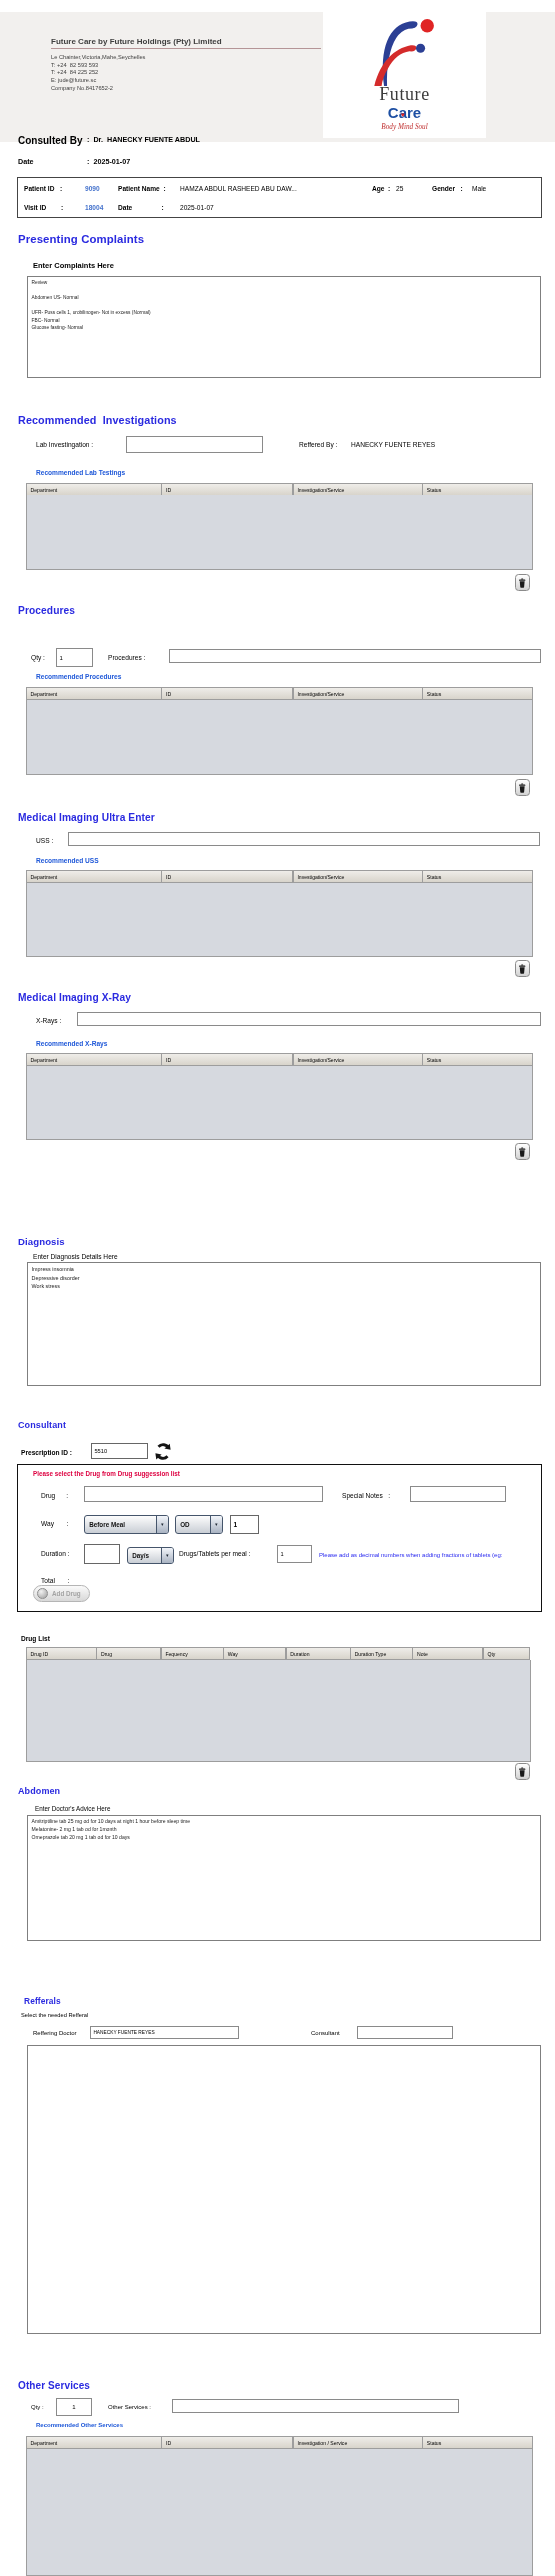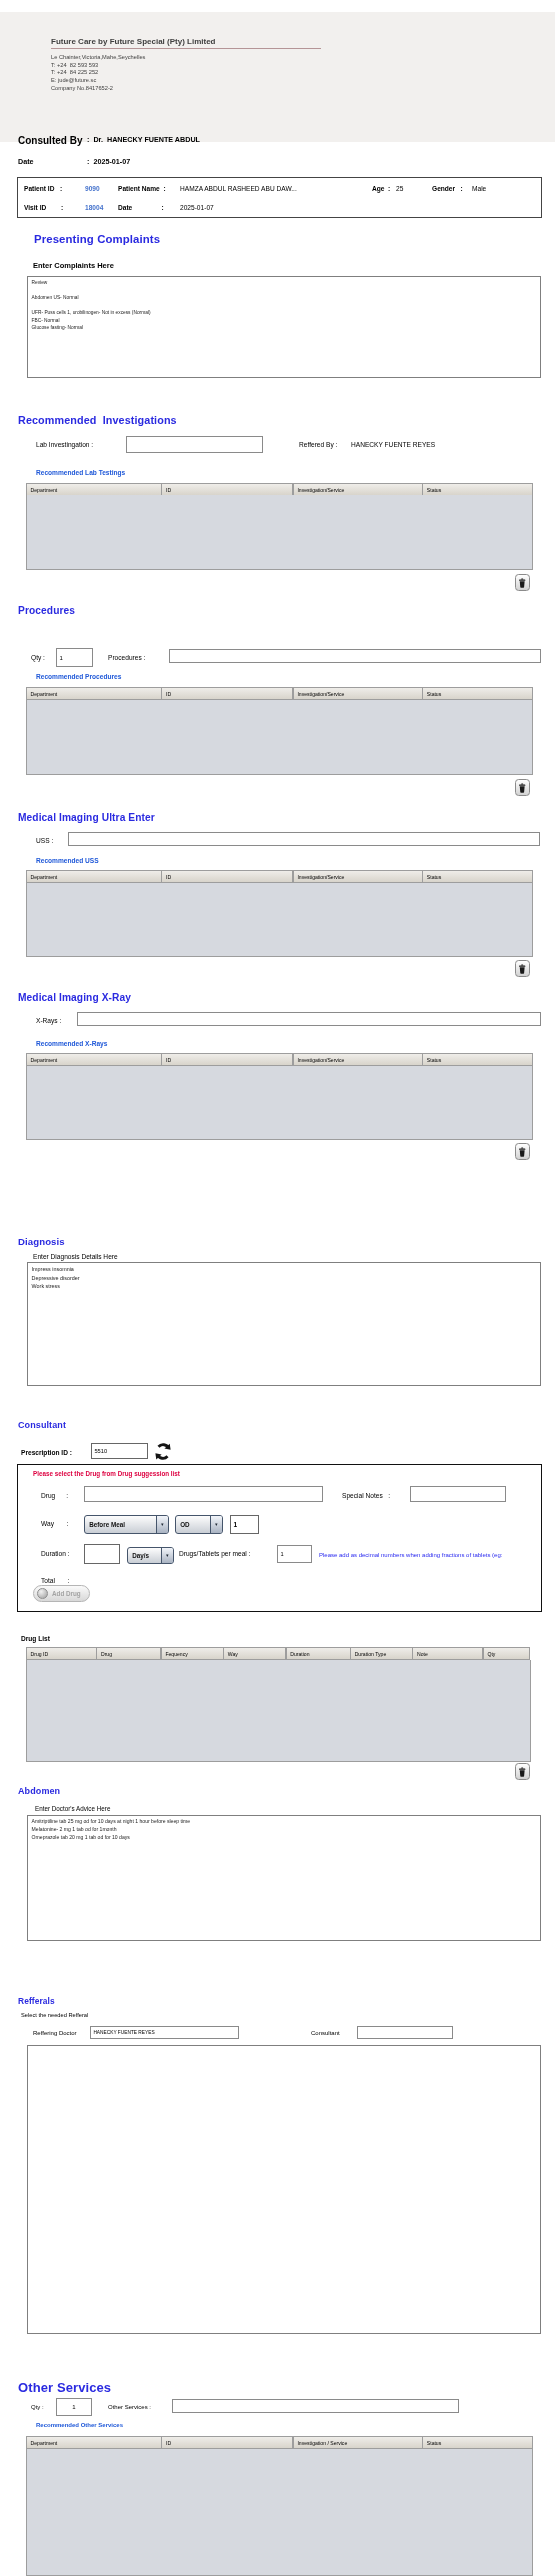--- a/index.html
+++ b/index.html
@@ -27,49 +27,61 @@
   .blue-note{position:absolute;color:#2a2af0;font-size:6px;white-space:nowrap;overflow:hidden;}
   .addbtn{position:absolute;display:flex;align-items:center;gap:4.2px;border:0.6px solid #b5b5b5;border-radius:8.4px;background:linear-gradient(#fafafa,#d8d8d8);padding:0 8.4px 0 3px;height:16.7px;box-sizing:border-box;color:#a3a3a3;font-weight:bold;font-size:6.3px;cursor:default;}
   .addbtn .circ{width:10.8px;height:10.8px;border-radius:50%;background:radial-gradient(circle at 35% 30%,#f2f2f2,#9d9d9d);border:0.6px solid #8f8f8f;box-sizing:border-box;}
 </style>
 </head>
 <body>
 
 <div id="page">
 
   <div class="heading-band"></div>
-  <div class="abs pre" style="left:51px;top:37px;font-size:8px;font-weight:bold;color:#3f3f3f;">Future Care by Future Special (Pty) Limited</div>
+  <div class="abs pre" style="left:51px;top:37px;font-size:8px;font-weight:bold;color:#3f3f3f;">Future Care by Future Holdings (Pty) Limited</div>
   <div class="abs" style="left:51px;top:48px;width:270px;height:1.2px;background:#b59597;"></div>
   <div class="abs pre" style="left:51px;top:54px;font-size:5.7px;color:#3f3f3f;">Le Chainter,Victoria,Mahe,Seychelles</div>
   <div class="abs pre" style="left:51px;top:62px;font-size:5.7px;color:#3f3f3f;">T: +24  82 593 593</div>
   <div class="abs pre" style="left:51px;top:69px;font-size:5.7px;color:#3f3f3f;">T: +24  84 225 252</div>
   <div class="abs pre" style="left:51px;top:77px;font-size:5.7px;color:#3f3f3f;">E: jude@future.sc</div>
   <div class="abs pre" style="left:51px;top:85px;font-size:5.7px;color:#3f3f3f;">Company No.8417652-2</div>
 
+  <div class="logo-panel">
+    <svg width="77" height="73" viewBox="0 0 120 120" style="position:absolute;left:42px;top:8.4px;">
+      <path d="M28 120 C20 58 36 20 70 14 Q84 12 83 19 Q82 26 68 26 Q44 32 36 75 Q32 95 33 120 Z" fill="#2b3f94"></path>
+      <circle cx="99" cy="21" r="11" fill="#e02424"></circle>
+      <path d="M12 120 C22 80 45 58 72 53 Q82 52 81 58 Q80 64 70 63 Q48 66 34 92 Q26 105 24 120 Z" fill="#d42b2b"></path>
+      <circle cx="88" cy="58" r="7.5" fill="#2b3f94"></circle>
+    </svg>
+    <div class="abs" style="left:0;top:79px;width:163px;text-align:center;font-family:'Liberation Serif',serif;font-size:18px;color:#3c3c3c;letter-spacing:0.6px;">Future</div>
+    <div class="abs" style="left:0;top:99px;width:163px;text-align:center;font-size:15px;font-weight:bold;color:#1d4fa3;">Care</div>
+    <div class="abs" style="left:78px;top:106px;font-size:6.6px;color:#e02424;">♥</div>
+    <div class="abs" style="left:0;top:118px;width:163px;text-align:center;font-family:'Liberation Serif',serif;font-style:italic;font-size:7.2px;color:#c03030;">Body Mind Soul</div>
+  </div>
 
   <div class="blbl pre" style="left:18px;top:135px;font-size:10px;">Consulted By</div>
   <div class="blbl pre" style="left:87px;top:135px;font-size:7.2px;">:  Dr.  HANECKY FUENTE ABDUL</div>
   <div class="blbl pre" style="left:18px;top:157px;font-size:7.2px;">Date</div>
   <div class="blbl pre" style="left:87px;top:157px;font-size:7.2px;">:  2025-01-07</div>
 
   <div class="abs" style="left:16.7px;top:177px;width:525px;height:41px;border:0.9px solid #444;box-sizing:border-box;"></div>
   <div class="blbl" style="left:24px;top:185px;">Patient ID   :</div>
   <div class="lbl blue-val" style="left:85px;top:185px;">9090</div>
   <div class="blbl" style="left:118px;top:185px;">Patient Name  :</div>
   <div class="lbl" style="left:180px;top:185px;">HAMZA ABDUL RASHEED ABU DAW...</div>
   <div class="blbl" style="left:372px;top:185px;">Age  :</div>
   <div class="lbl" style="left:396px;top:185px;">25</div>
   <div class="blbl" style="left:432px;top:185px;">Gender   :</div>
   <div class="lbl" style="left:472px;top:185px;">Male</div>
   <div class="blbl" style="left:24px;top:204px;">Visit ID        :</div>
   <div class="lbl blue-val" style="left:85px;top:204px;">18004</div>
   <div class="blbl" style="left:118px;top:204px;">Date                :</div>
   <div class="lbl" style="left:180px;top:204px;">2025-01-07</div>
 
-  <div class="sec-title" style="left:18px;top:233px;font-size:11.4px;margin-left:16px;">Presenting Complaints</div>
+  <div class="sec-title" style="left:18px;top:233px;font-size:11.4px;">Presenting Complaints</div>
   <div class="blbl" style="left:33px;top:261px;font-size:7.5px;">Enter Complaints Here</div>
   <textarea class="bigbox" style="left: 27px; top: 276px; width: 514px; height: 102px; font-size: 4.8px;">Review
 
 Abdomen US- Normal
 
 UFR- Puss cells 1, urobilinogen- Not in excess (Normal)
 FBC- Normal
 Glucose fasting- Normal</textarea>
 
   <div class="sec-title" style="left:18px;top:414px;font-size:10.8px;">Recommended  Investigations</div>
@@ -225,29 +237,29 @@
         <rect x="3" y="4" width="18" height="3.5" rx="1" fill="#1a1a1a"></rect>
         <path d="M5 9 h14 l-1.5 16 a2 2 0 0 1 -2 2 h-7 a2 2 0 0 1 -2 -2 Z" fill="#1a1a1a"></path>
       </svg>
   </div>
   <div class="sec-title" style="left:18px;top:1786px;font-size:9px;">Abdomen</div>
   <div class="lbl" style="left:35px;top:1805px;font-size:6.3px;">Enter Doctor's Advice Here</div>
   <textarea class="bigbox" style="left: 27px; top: 1815px; width: 514px; height: 126px; font-size: 5.1px;">Amitriptiline tab 25 mg od for 10 days at night 1 hour before sleep time
 Melatonine- 2 mg 1 tab od for 1month
 Omeprazole tab 20 mg 1 tab od for 10 days</textarea>
 
-  <div class="sec-title" style="left:18px;top:1996px;font-size:8.4px;">Refferals</div>
+  <div class="sec-title" style="left:24px;top:1996px;font-size:8.4px;">Refferals</div>
   <div class="lbl" style="left:21px;top:2012px;font-size:5.7px;">Select the needed Refferal</div>
   <div class="lbl" style="left:33px;top:2030px;font-size:6px;">Reffering Doctor</div>
   <input class="inp" style="left: 90px; top: 2026px; width: 149px; height: 13px; font-size: 4.8px;" value="HANECKY FUENTE REYES">
   <div class="lbl" style="left:311px;top:2030px;font-size:6px;">Consultant</div>
   <input class="inp" style="left: 357px; top: 2026px; width: 96px; height: 13px; font-size: 4.8px;">
   <div class="bigbox" style="left:27px;top:2045px;width:514px;height:289px;"></div>
 
-  <div class="sec-title" style="left:18px;top:2380px;font-size:13px;">Other Services</div>
+  <div class="sec-title" style="left:18px;top:2380px;font-size:10px;">Other Services</div>
   <div class="lbl" style="left:31px;top:2404px;font-size:6px;">Qty :</div>
   <input class="inp" style="left: 56px; top: 2398px; width: 36px; height: 18px; font-size: 6px; text-align: center;" value="1">
   <div class="lbl" style="left:108px;top:2404px;font-size:6px;">Other Services :</div>
   <input class="inp" style="left: 172px; top: 2399px; width: 287px; height: 14.3px;">
   <div class="link" style="left:36px;top:2422px;font-size:6px;">Recommended Other Services</div>
   <div class="thead" style="left:26px;top:2436px;">
     <div class="th" style="width:136px;">Department</div>
     <div class="th" style="width:132px;">ID</div>
     <div class="th" style="width:130px;">Investigation / Service</div>
     <div class="th" style="width:111px;">Status</div>

